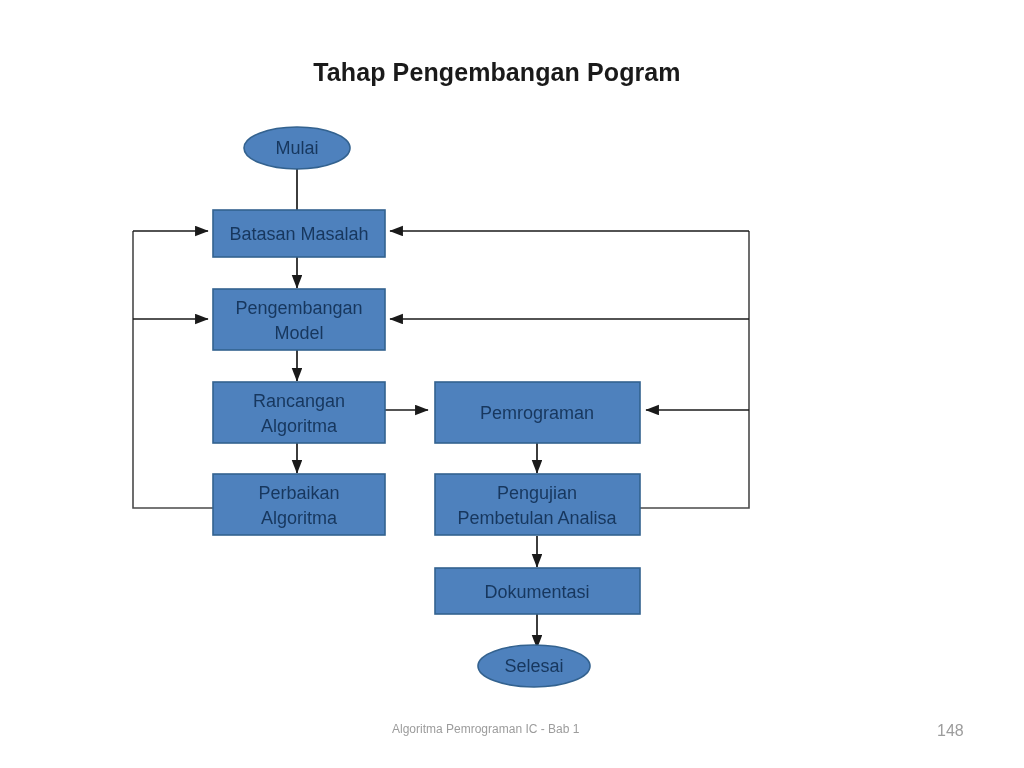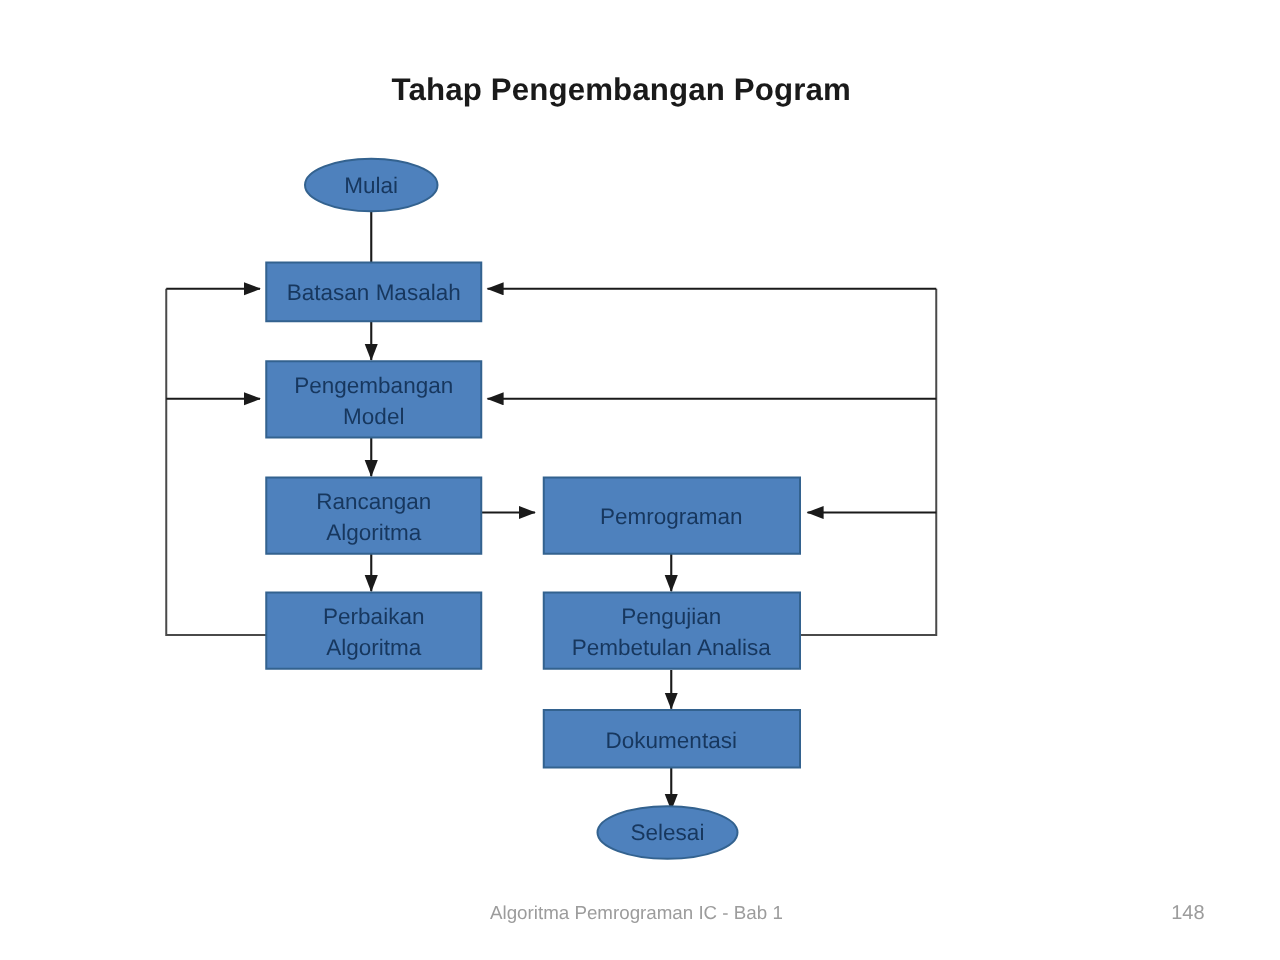--- a/index.html
+++ b/index.html
@@ -35,21 +35,21 @@
     position: absolute;
     left: 0;
     top: 100px;
     width: 1024px;
     height: 600px;
   }
   #footer-left {
     position: absolute;
     left: 392px;
     top: 722px;
-    font-size: 15px;
+    font-size: 12px;
     color: #9c9c9c;
   }
   #footer-right {
     position: absolute;
     left: 937px;
     top: 722px;
     font-size: 16px;
     color: #9c9c9c;
   }
   .node-label {

